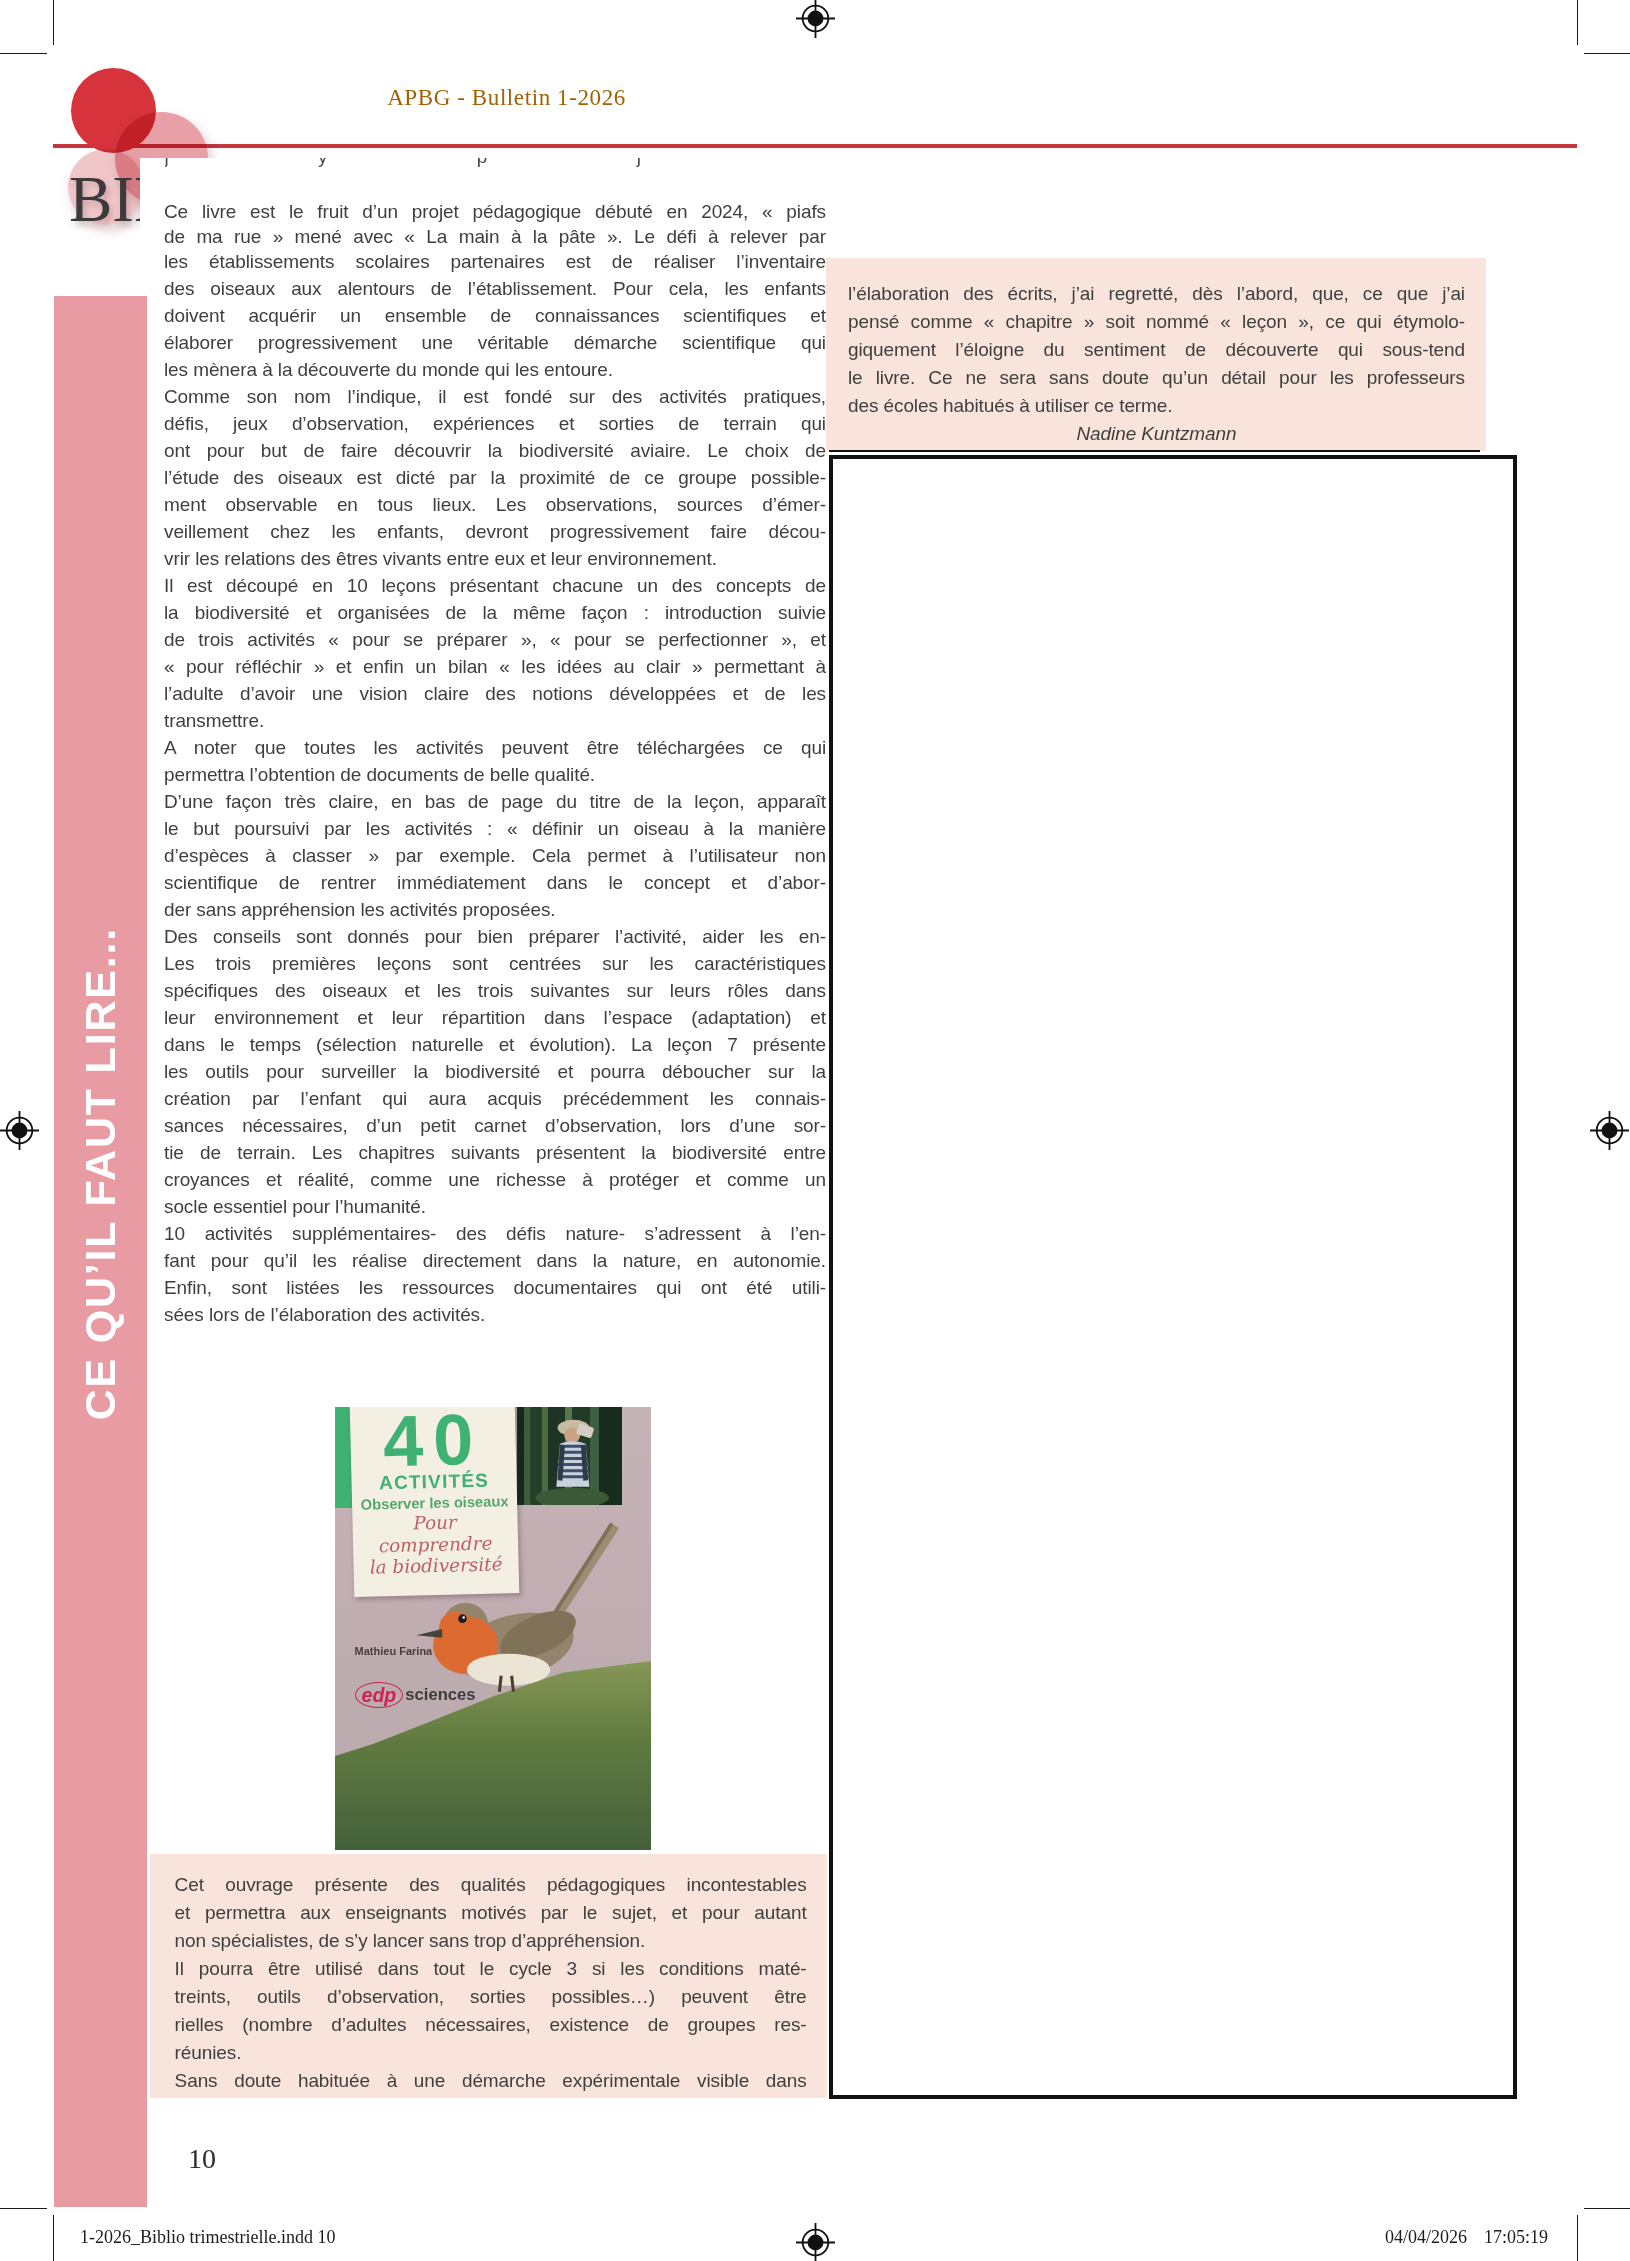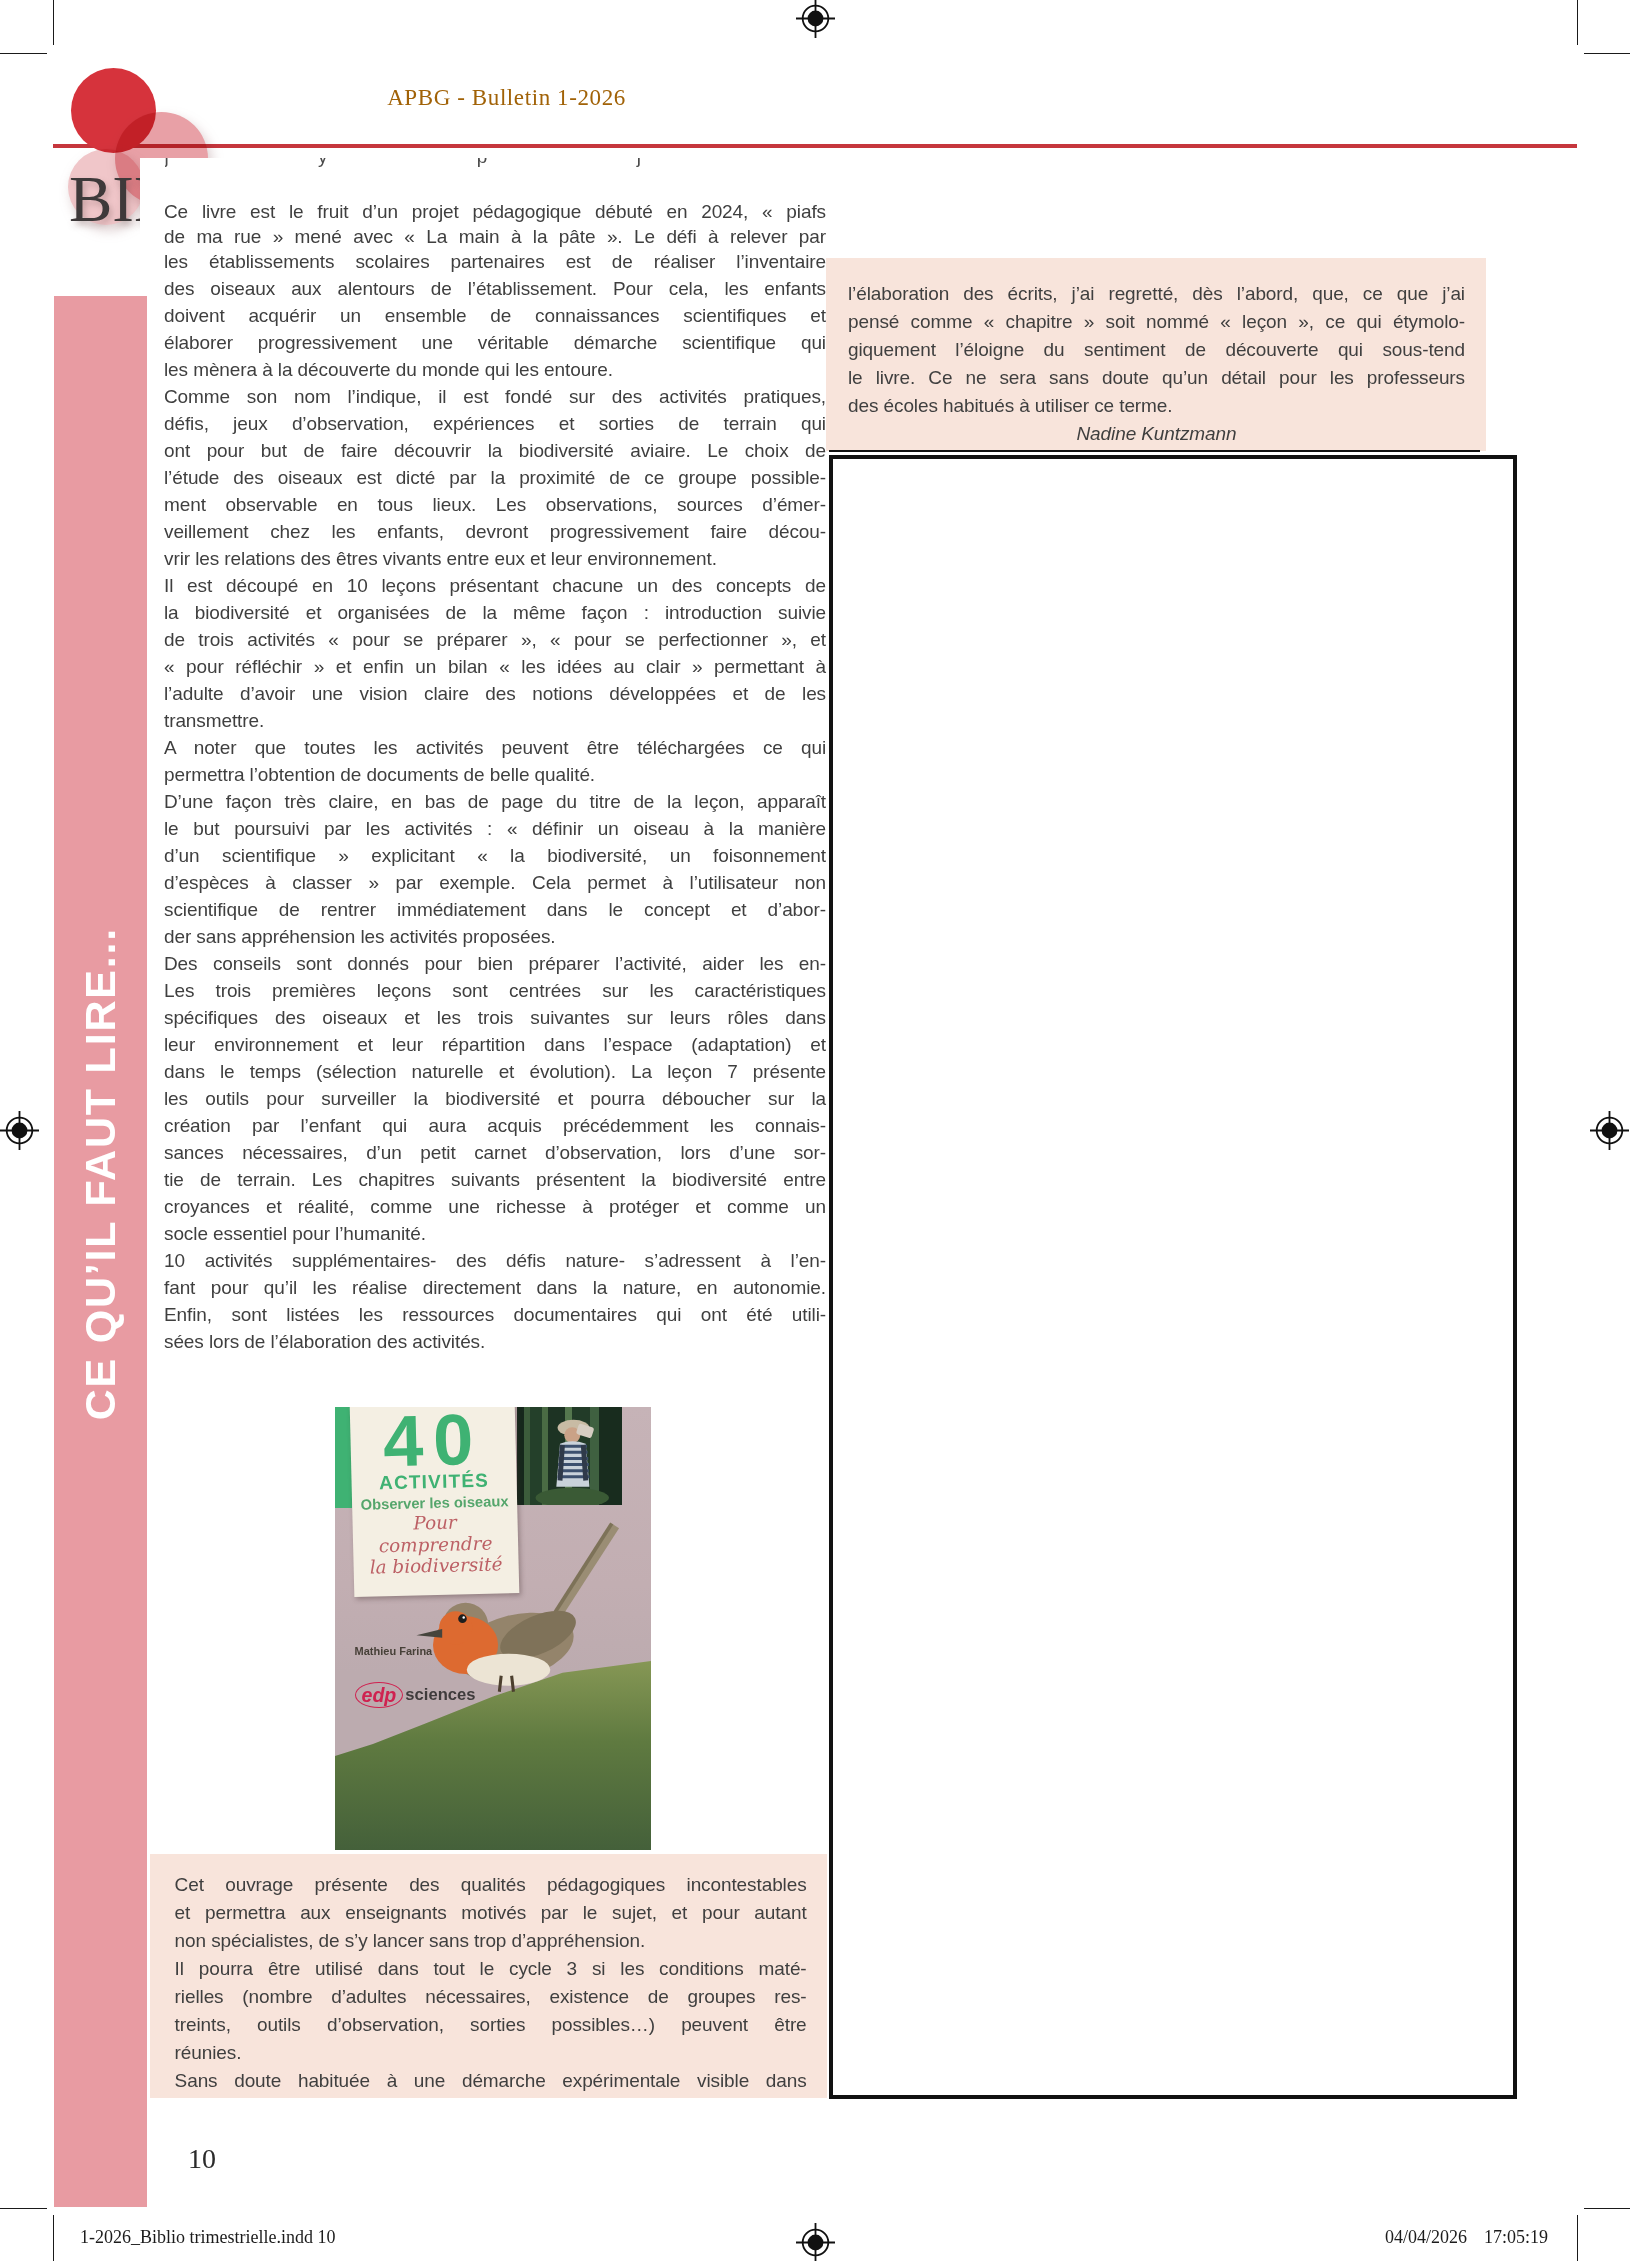--- a/index.html
+++ b/index.html
@@ -182,21 +182,20 @@
         <div class="tline">l’adulte d’avoir une vision claire des notions développées et de les</div>
         <div class="tline last">transmettre.</div>
       </div>
       <div>
         <div class="tline">A noter que toutes les activités peuvent être téléchargées ce qui</div>
         <div class="tline last">permettra l’obtention de documents de belle qualité.</div>
       </div>
       <div>
         <div class="tline">D’une façon très claire, en bas de page du titre de la leçon, apparaît</div>
         <div class="tline">le but poursuivi par les activités : « définir un oiseau à la manière</div>
-        <div class="tline">d’un scientifique » explicitant « la biodiversité, un foisonnement</div>
         <div class="tline">d’espèces à classer » par exemple. Cela permet à l’utilisateur non</div>
         <div class="tline">scientifique de rentrer immédiatement dans le concept et d’abor-</div>
         <div class="tline last">der sans appréhension les activités proposées.</div>
       </div>
       <div>
         <div class="tline">Des conseils sont donnés pour bien préparer l’activité, aider les en-</div>
       </div>
       <div>
         <div class="tline">Les trois premières leçons sont centrées sur les caractéristiques</div>
         <div class="tline">spécifiques des oiseaux et les trois suivantes sur leurs rôles dans</div>
@@ -262,22 +261,22 @@
 
   <div class="review-box">
     <div class="review-text">
         <div>
           <div class="tline">Cet ouvrage présente des qualités pédagogiques incontestables</div>
           <div class="tline">et permettra aux enseignants motivés par le sujet, et pour autant</div>
           <div class="tline last">non spécialistes, de s’y lancer sans trop d’appréhension.</div>
         </div>
         <div>
           <div class="tline">Il pourra être utilisé dans tout le cycle 3 si les conditions maté-</div>
+          <div class="tline">treints, outils d’observation, sorties possibles…) peuvent être</div>
           <div class="tline">rielles (nombre d’adultes nécessaires, existence de groupes res-</div>
-          <div class="tline">treints, outils d’observation, sorties possibles…) peuvent être</div>
           <div class="tline last">réunies.</div>
         </div>
         <div>
           <div class="tline">Sans doute habituée à une démarche expérimentale visible dans</div>
         </div>
       </div>
   </div>
 
   <div class="quote-box">
     <div class="quote-text">

